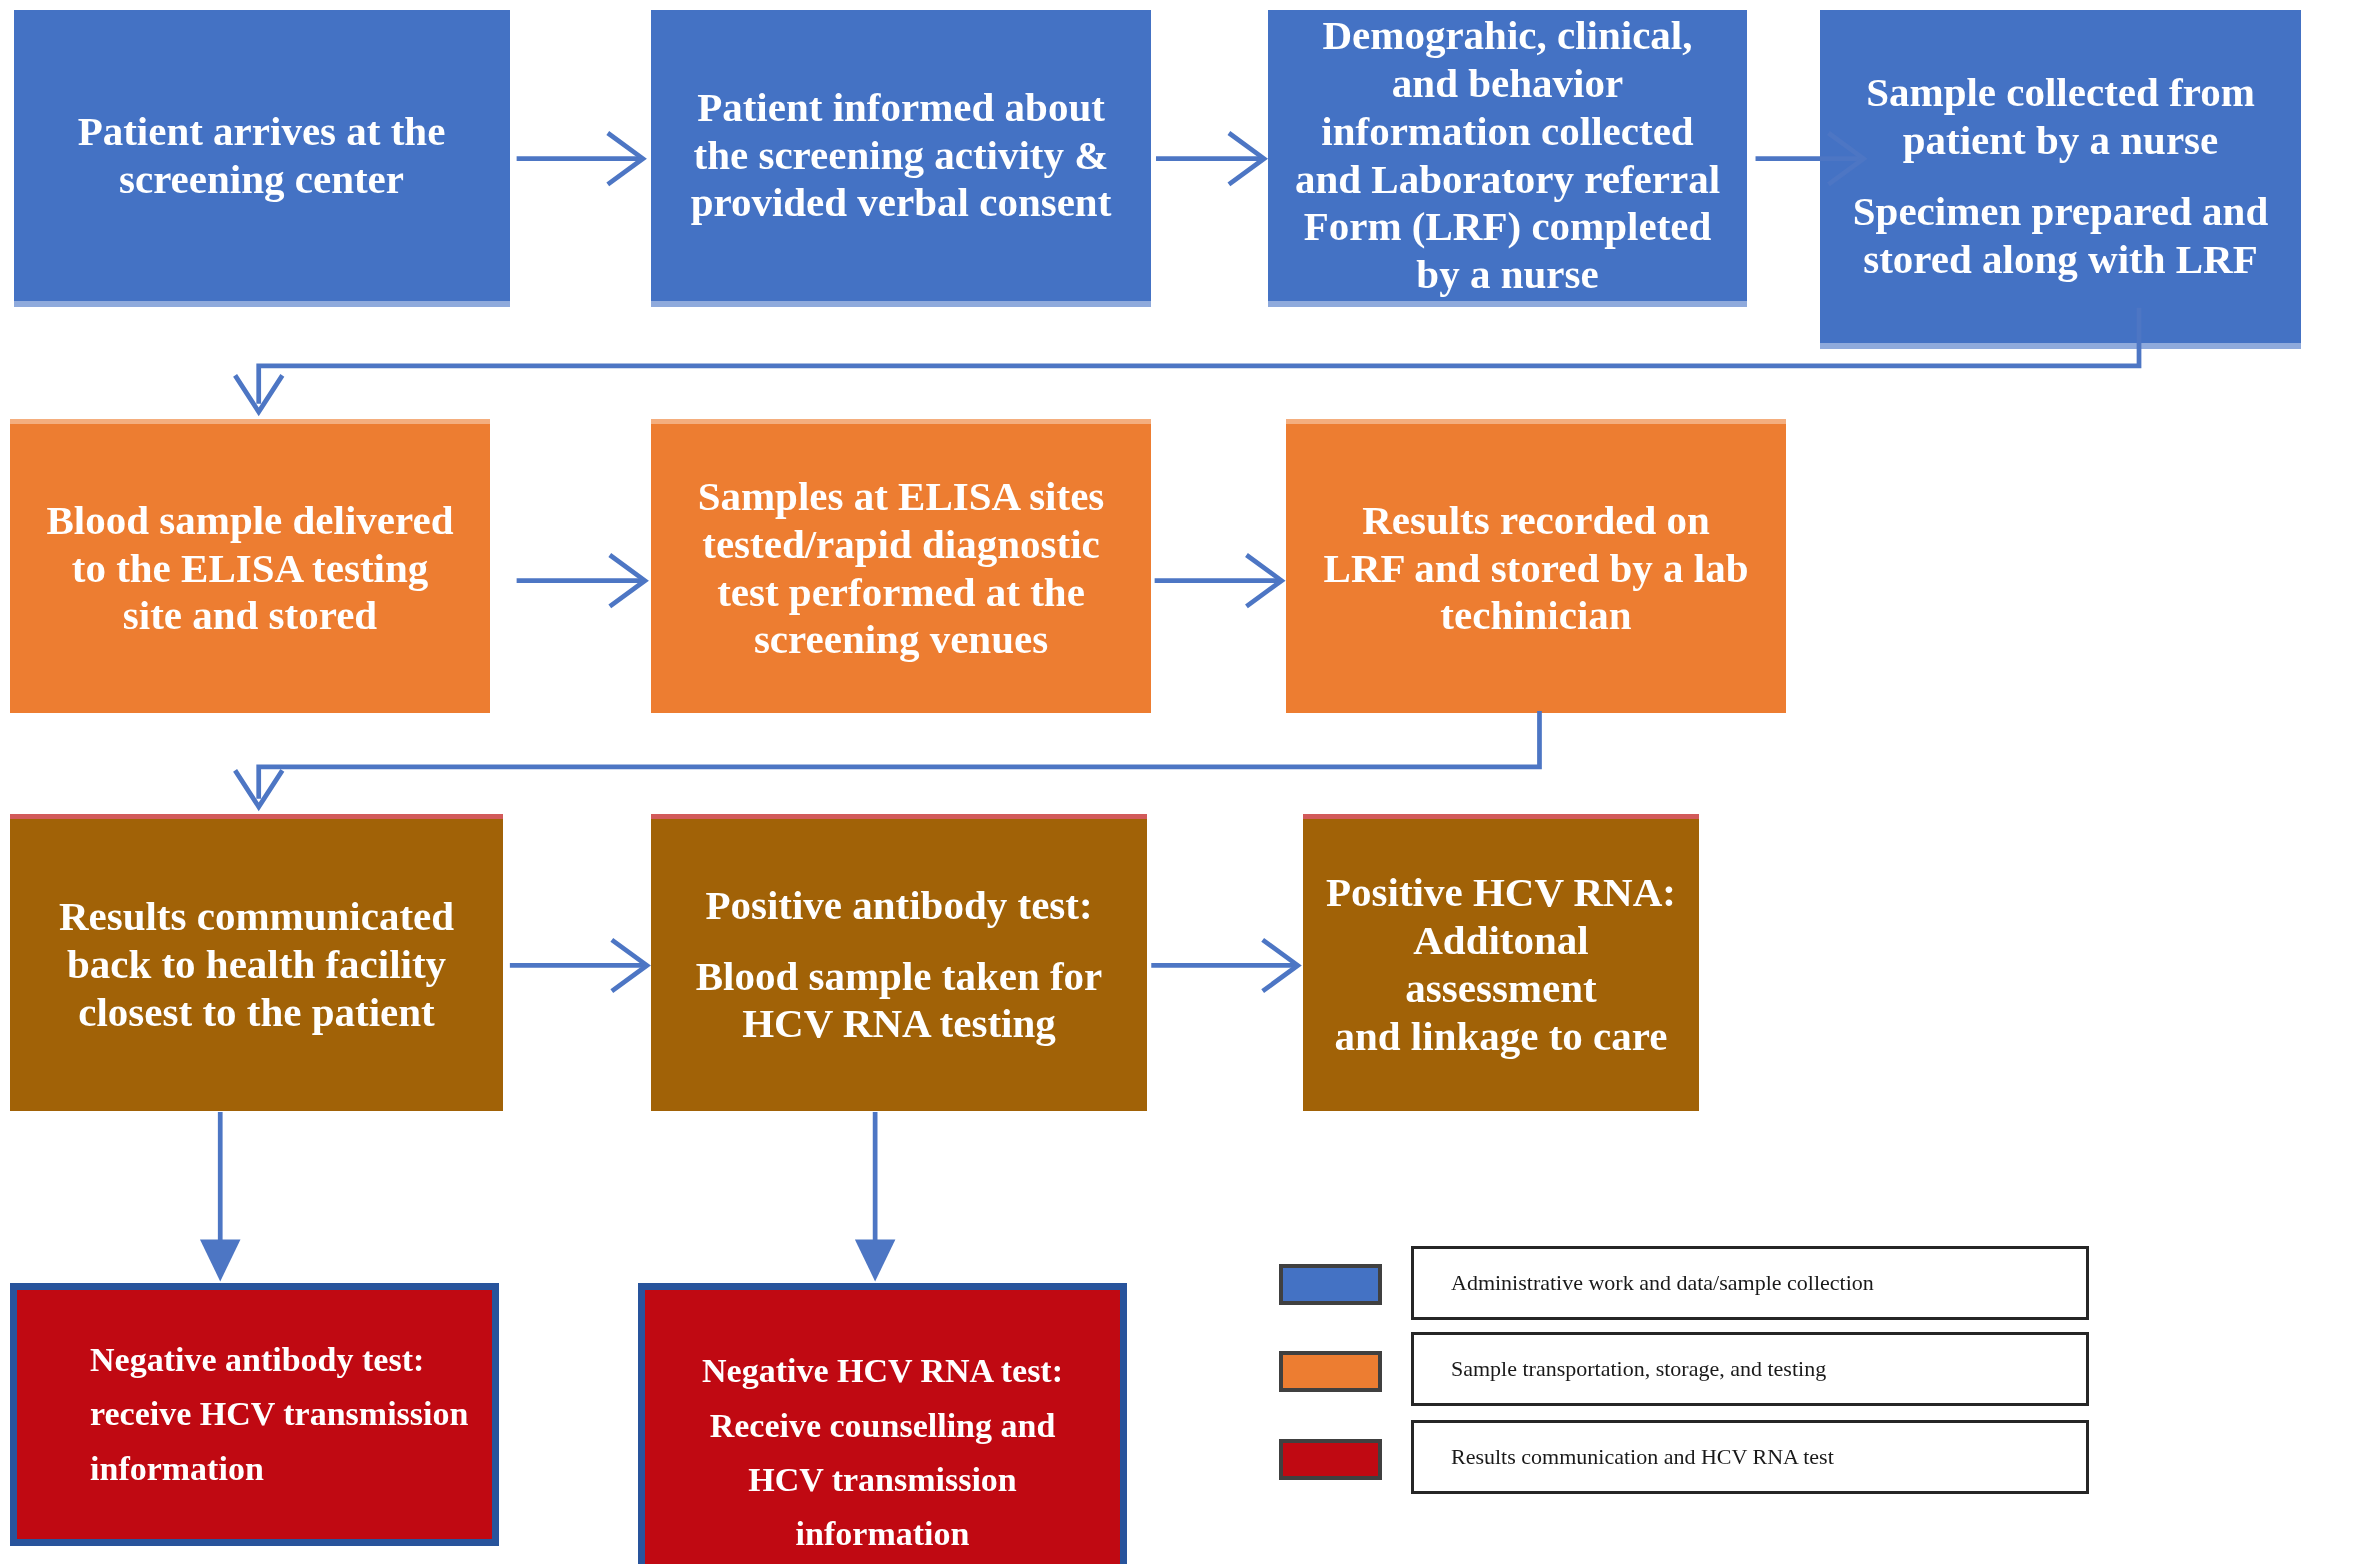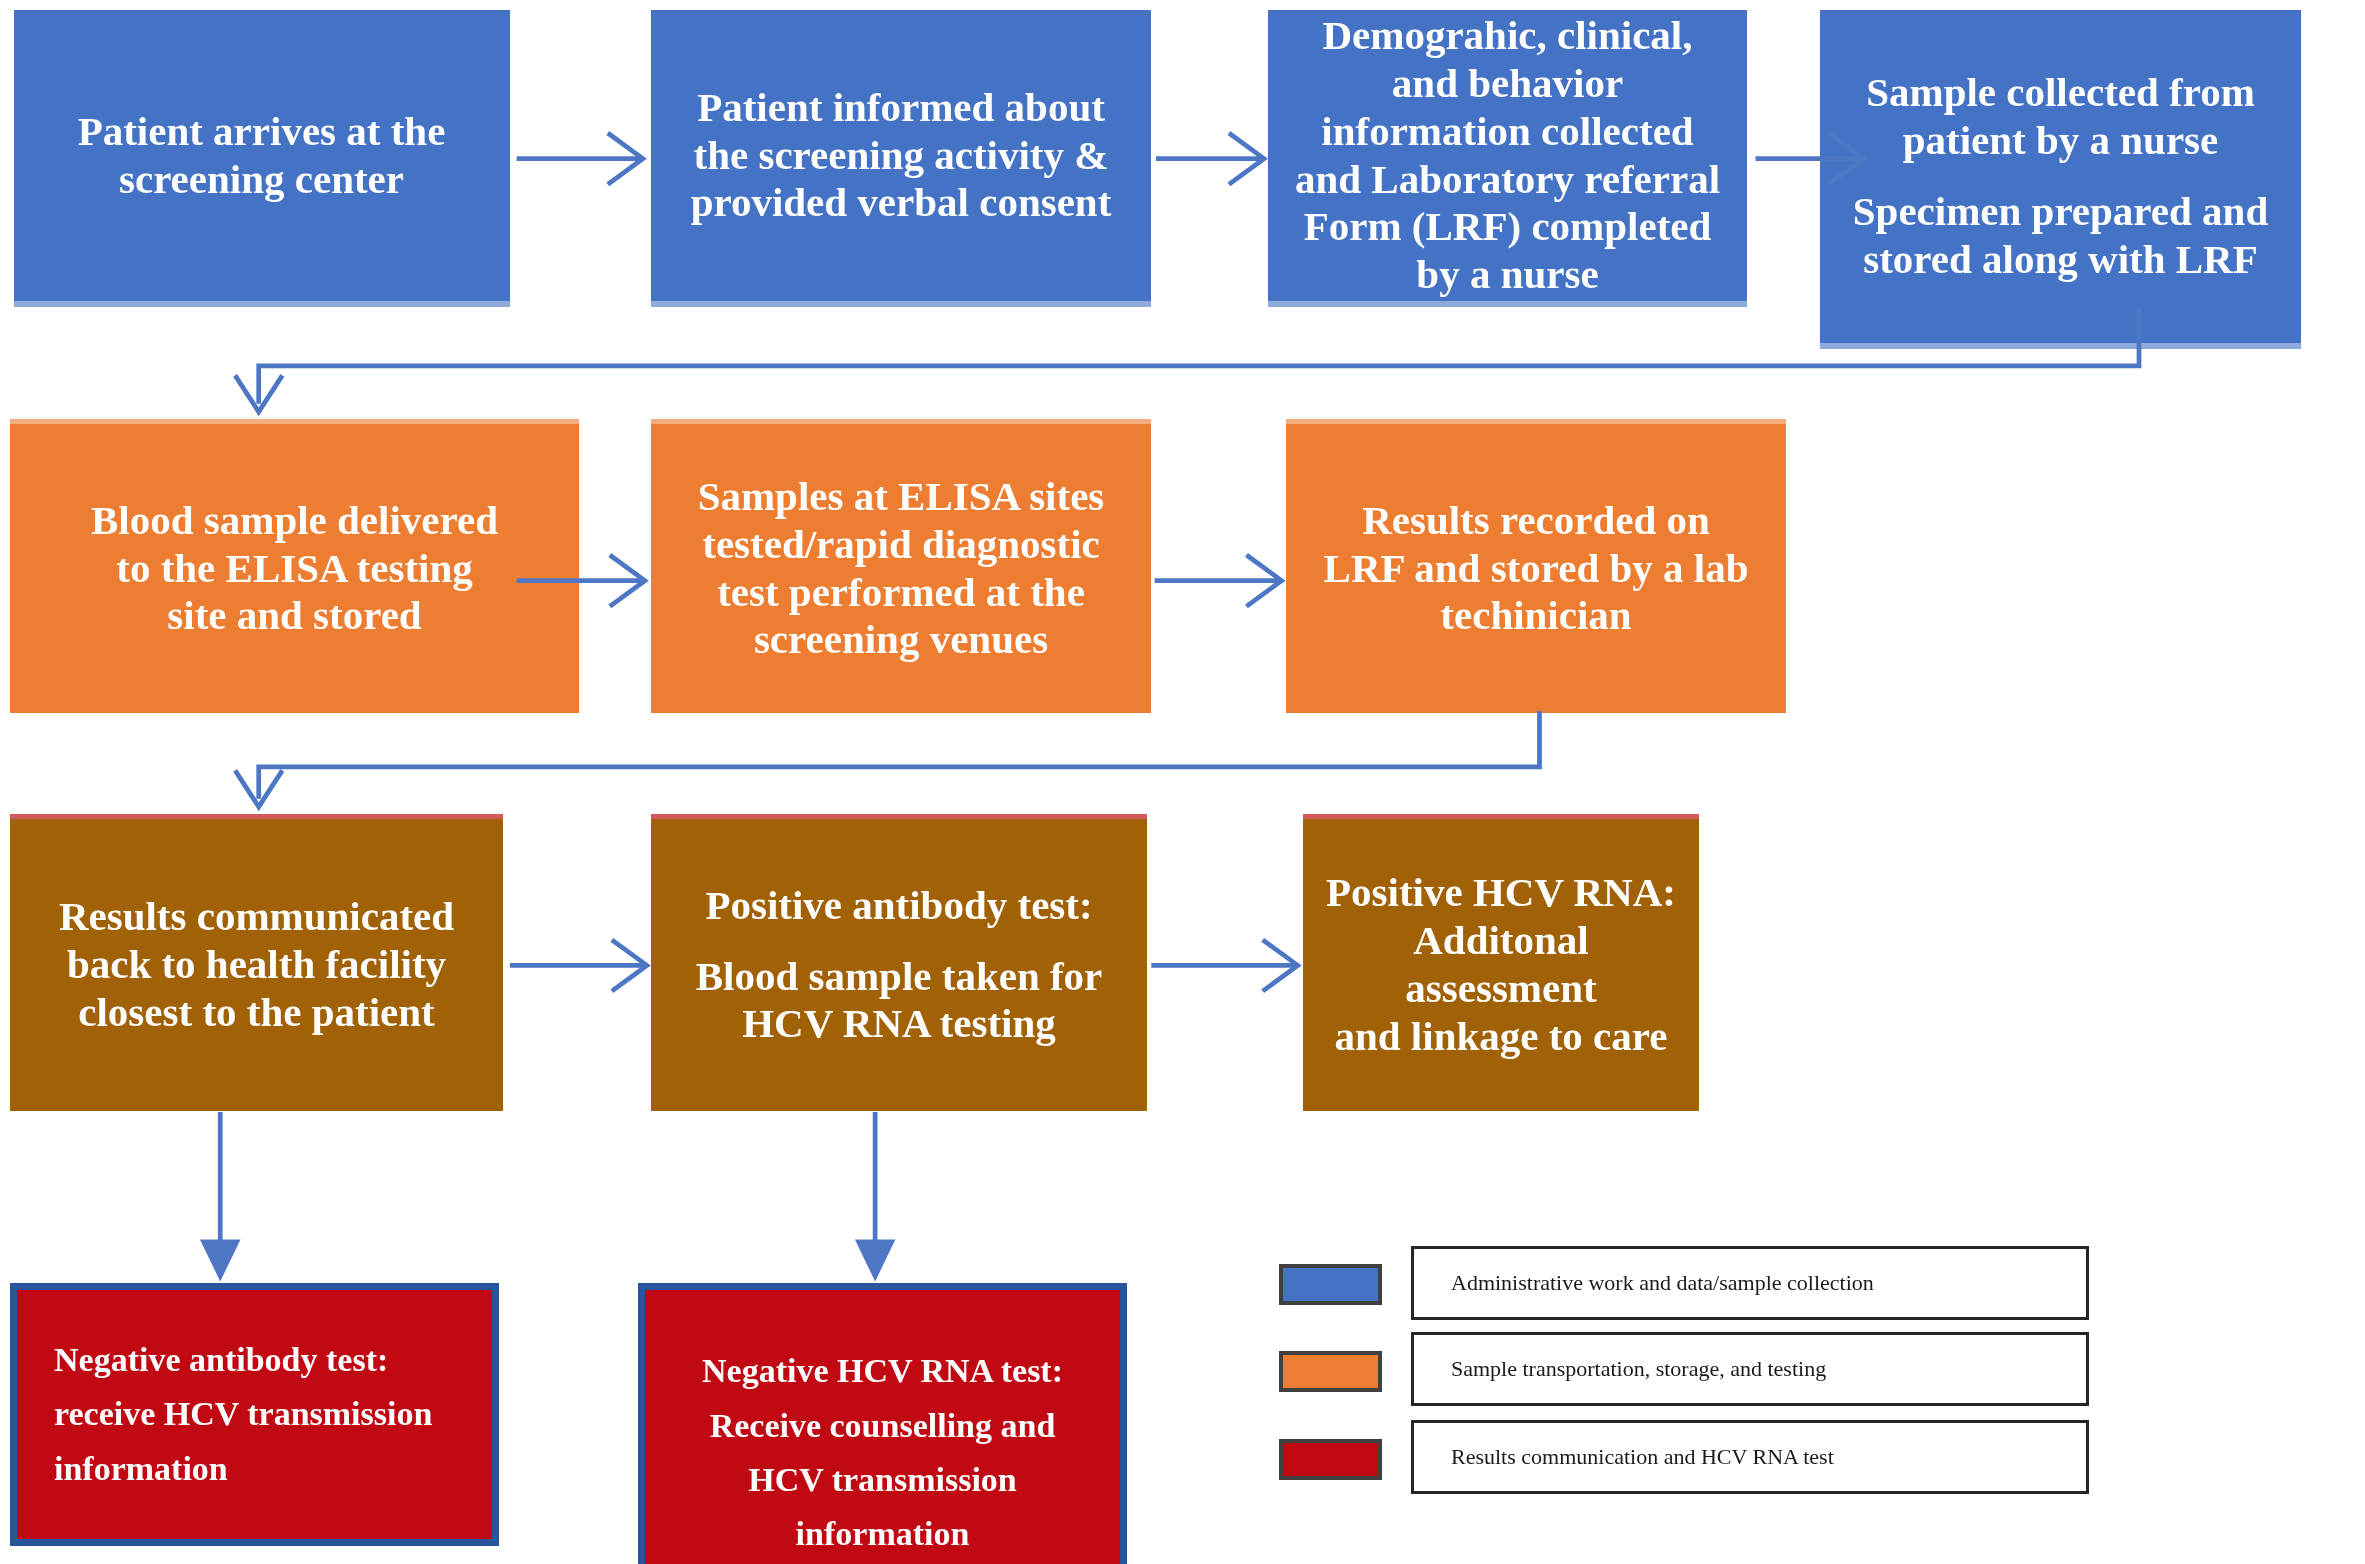--- a/index.html
+++ b/index.html
@@ -29,21 +29,21 @@
   .blue{background:#4472C4;border-bottom:6.8px solid #8FAADC;}
   .orange{background:#ED7D31;border-top:5.4px solid #F4AE7E;}
   .red{background:#a16207;border-top:5.4px solid #D25A5A;}
   .bordered{
     background:#C00912;
     border:7.4px solid #28549C;
     font-size:34px;
     line-height:1.6;
   }
   .para-gap{margin-top:23px;}
-  .left-text{align-items:flex-start;text-align:left;padding-left:37px;padding-right:23.6px;}
+  .left-text{align-items:flex-end;text-align:left;padding-left:37px;padding-right:23.6px;}
   svg.connectors{position:absolute;left:0;top:0;pointer-events:none;}
   .legend-label{
     position:absolute;
     background:#ffffff;
     border:3.4px solid #262626;
     box-sizing:border-box;
     display:flex;
     align-items:center;
     color:#1a1a1a;
     font-size:22px;
@@ -83,21 +83,21 @@
 Form (LRF) completed
 by a nurse</div>
   </div>
   <div class="box blue" style="left:1820px;top:10px;width:481px;height:339px;">
     <div>Sample collected from
 patient by a nurse</div>
     <div class="para-gap">Specimen prepared and
 stored along with LRF</div>
   </div>
 
-  <div class="box orange" style="left:10px;top:419px;width:569px;height:294px;text-align:center;">
+  <div class="box orange" style="left:10px;top:419px;width:480px;height:294px;text-align:center;">
     <div>Blood sample delivered
 to the ELISA testing
 site and stored</div>
   </div>
   <div class="box orange" style="left:651px;top:419px;width:500px;height:294px;align-items:center;">
     <div>Samples at ELISA sites
 tested/rapid diagnostic
 test performed at the
 screening venues</div>
   </div>

